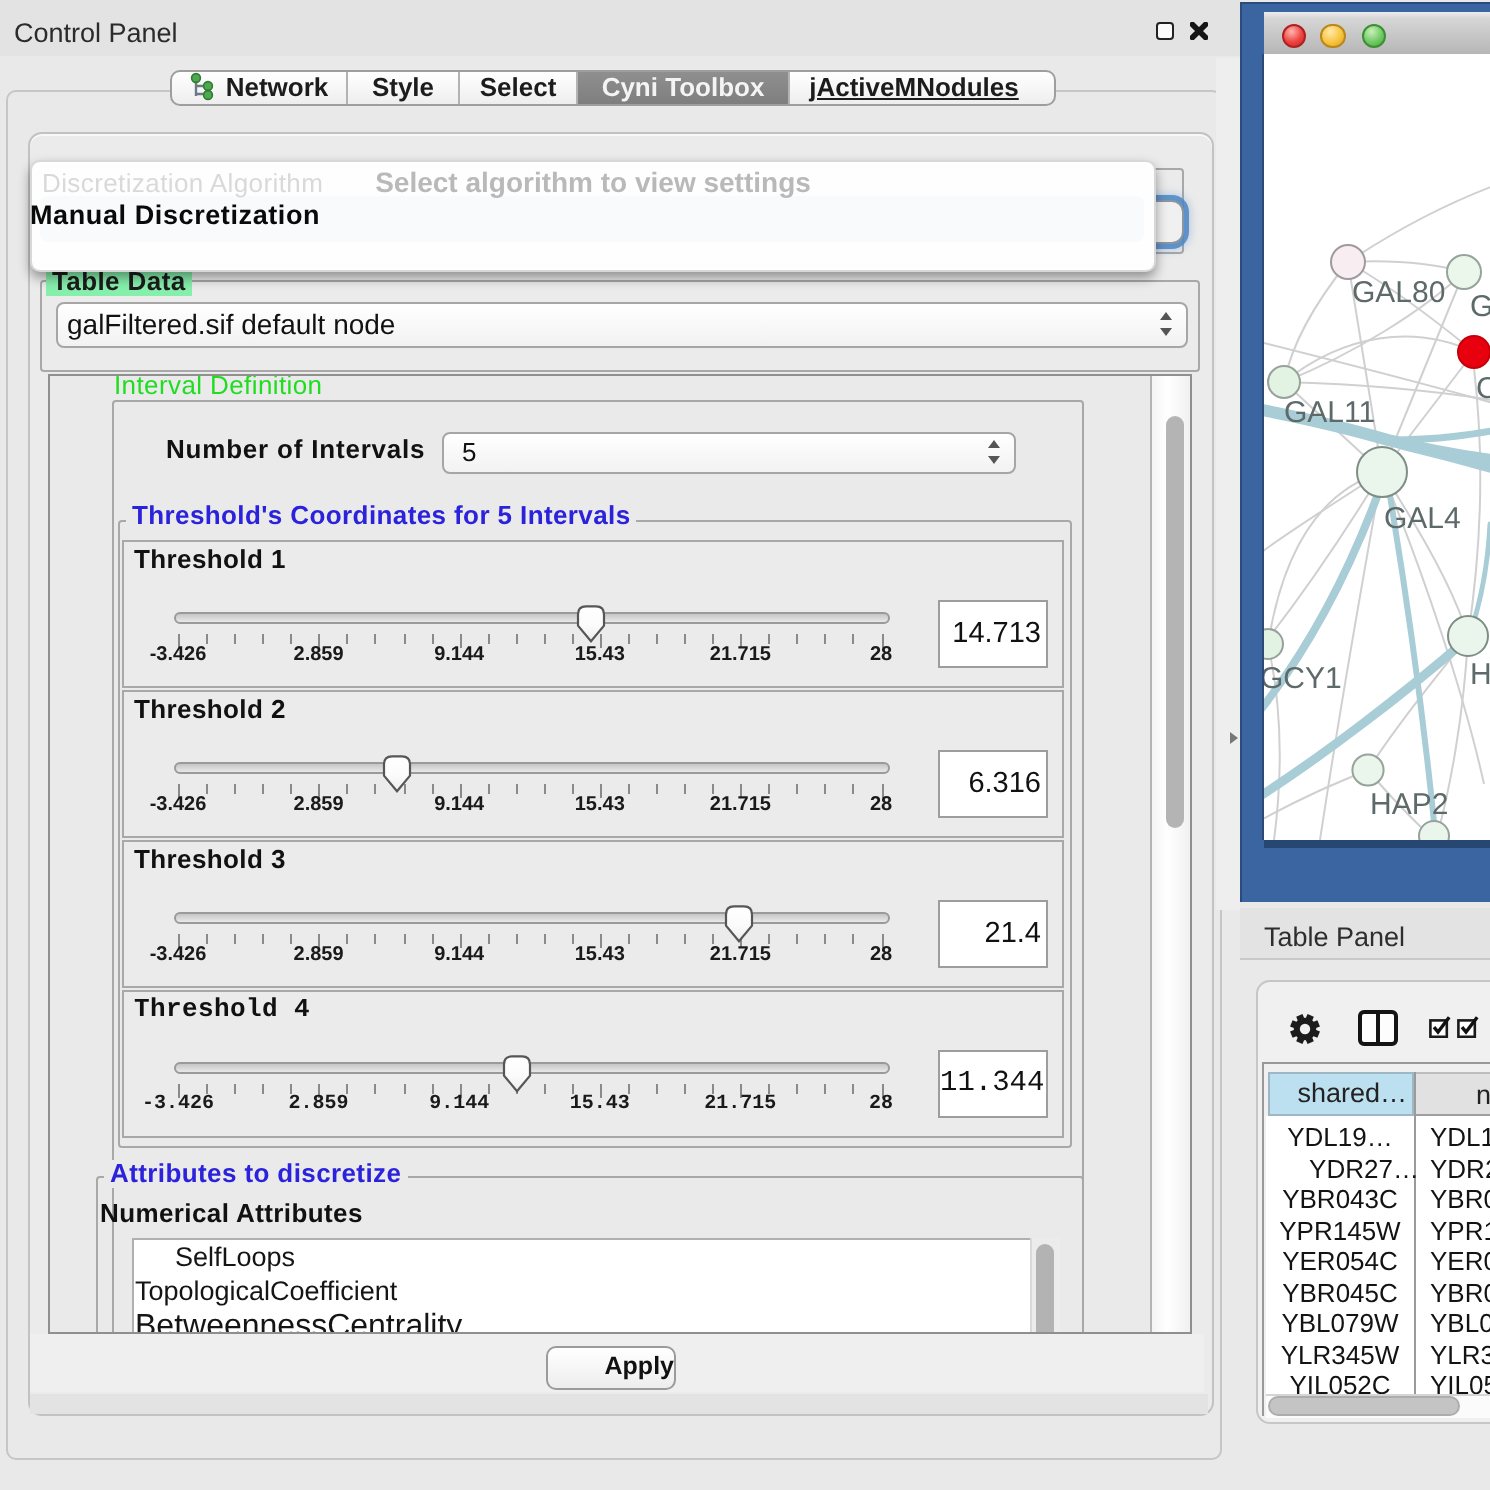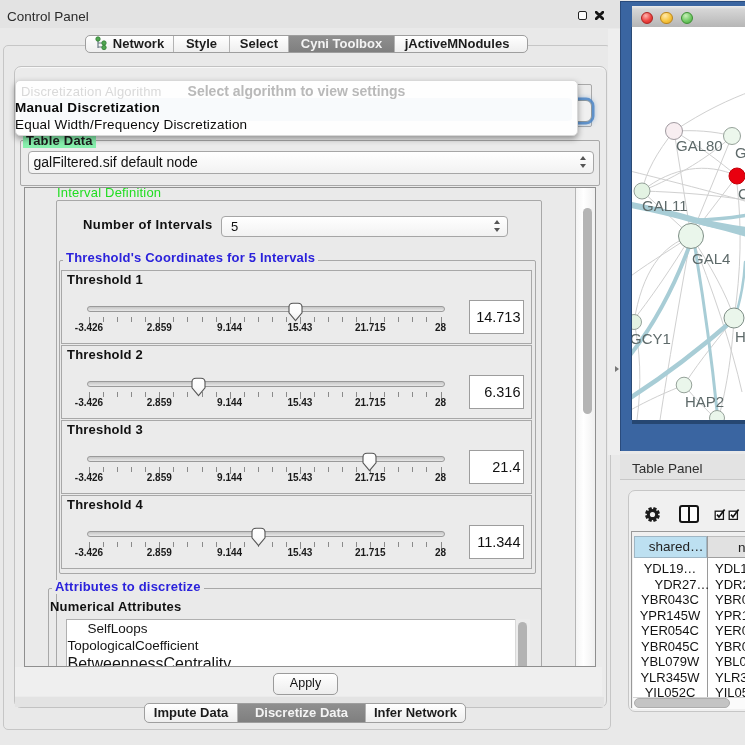--- a/index.html
+++ b/index.html
@@ -7,21 +7,21 @@
 .abs{position:absolute;}
 .grp{position:absolute;border:1px solid #a8a8a8;border-radius:2px;}
 .grptitle{position:absolute;background:#eaeaea;padding:0 3px;font-size:13px;line-height:14px;letter-spacing:0.2px;}
 .combo{position:absolute;background:linear-gradient(#ffffff,#f2f2f2);border:1px solid #a6a6a6;border-radius:4px;font-size:12px;color:#111;}
 .combo .txt{position:absolute;left:9px;top:50%;transform:translateY(-50%);}
 .updn{position:absolute;right:6px;top:50%;width:7px;height:12px;transform:translateY(-50%);}
 .updn:before{content:"";position:absolute;left:0;top:0;border-left:3.5px solid transparent;border-right:3.5px solid transparent;border-bottom:4.5px solid #555;}
 .updn:after{content:"";position:absolute;left:0;bottom:0;border-left:3.5px solid transparent;border-right:3.5px solid transparent;border-top:4.5px solid #555;}
 .seg{position:absolute;background:linear-gradient(#ffffff,#eeeeee);border:1px solid #9e9e9e;border-radius:5px;display:flex;overflow:hidden;z-index:5;}
 .seg .s{flex:0 0 auto;display:flex;align-items:center;justify-content:center;padding-bottom:2px;box-sizing:border-box;font-size:13px;font-weight:bold;color:#1c1c1c;border-right:1px solid #b3b3b3;}
-.seg .s:last-child{border-right:none;}
+.seg .s:last-child{border-right:none;text-decoration:underline;}
 .seg .sel{background:linear-gradient(#8f8f8f,#7f7f7f);color:#f4f4f4;}
 .tick{position:absolute;width:1px;background:#8a8a8a;}
 .tlabel{position:absolute;font-size:10px;font-weight:bold;color:#1a1a1a;transform:translateX(-50%);white-space:nowrap;}
 .thpanel{position:absolute;left:36px;width:469px;height:72px;border:1px solid #a8a8a8;background:#ebebeb;}
 .thlabel{position:absolute;left:5px;top:1px;font-size:13px;font-weight:bold;letter-spacing:0.2px;color:#111;}
 .track{position:absolute;left:25px;top:34.5px;width:356px;height:4px;background:linear-gradient(#c6c6c6,#e8e8e8);border:1px solid #9a9a9a;border-radius:3px;}
 .vbox{position:absolute;left:407px;top:29px;width:55px;height:34px;box-sizing:border-box;background:#fff;border:1px solid #9d9d9d;font-size:14.5px;color:#111;text-align:right;line-height:33px;padding-right:2.5px;}
 .thumb{position:absolute;top:30.5px;width:17px;height:20px;}
 .row{position:absolute;left:0;width:113px;font-size:13px;color:#131313;text-align:center;}
 </style></head>
@@ -220,21 +220,21 @@
             <defs>
               <linearGradient id="tg2" x1="0" y1="0" x2="0" y2="1">
                 <stop offset="0" stop-color="#ffffff"></stop>
                 <stop offset="0.55" stop-color="#fbfbfb"></stop>
                 <stop offset="1" stop-color="#ececec"></stop>
               </linearGradient>
             </defs>
           </svg>
           <div class="vbox">21.4</div>
         </div>
-        <div class="thpanel" style="top:307px;">
+        <div class="thpanel" style="top:307px;font-family:Liberation Mono, monospace;">
           <div class="thlabel">Threshold 4</div>
           <div class="track"></div>
           <div class="tick" style="left:27.0px;top:46px;height:7px;"></div>
           <div class="tick" style="left:41.1px;top:46px;height:4.5px;"></div>
           <div class="tick" style="left:55.1px;top:46px;height:4.5px;"></div>
           <div class="tick" style="left:69.2px;top:46px;height:4.5px;"></div>
           <div class="tick" style="left:83.2px;top:46px;height:4.5px;"></div>
           <div class="tick" style="left:97.3px;top:46px;height:7px;"></div>
           <div class="tick" style="left:111.4px;top:46px;height:4.5px;"></div>
           <div class="tick" style="left:125.4px;top:46px;height:4.5px;"></div>
@@ -282,36 +282,30 @@
   <div class="abs" style="left:41px;top:431px;width:449px;height:60px;background:#ffffff;border:1px solid #b0b0b0;overflow:hidden;">
     <div class="abs" style="left:0.5px;top:1px;font-size:13.5px;color:#151515;padding-left:20px;">SelfLoops</div>
     <div class="abs" style="left:0.5px;top:18px;font-size:13.5px;color:#151515;">TopologicalCoefficient</div>
     <div class="abs" style="left:0.5px;top:35px;font-size:16px;color:#151515;">BetweennessCentrality</div>
   </div>
   <div class="abs" style="left:490px;top:431px;width:14px;height:60px;background:#ececec;border-left:1px solid #d9d9d9;"></div>
   <div class="abs" style="left:493px;top:433.5px;width:9px;height:46px;background:#b3b3b3;border-radius:5px 5px 0 0;"></div>
 </div>
 
 <div class="abs" style="left:15px;top:667px;width:587px;height:29px;background:#efefef;"></div>
-<div class="abs" style="left:273px;top:673px;width:63px;height:20px;background:linear-gradient(#ffffff,#ededed);border:1px solid #9b9b9b;border-radius:5px;font-size:12.5px;font-weight:normal;color:#111;text-align:center;line-height:19px;">Apply</div>
-
-<div class="seg" style="left:144px;top:703px;width:320px;height:18px;">
-  <div class="s" style="width:93px;">Impute Data</div>
-  <div class="s sel" style="width:128px;">Discretize Data</div>
-  <div class="s" style="width:99px;">Infer Network</div>
-</div>
+<div class="abs" style="left:273px;top:673px;width:63px;height:20px;background:linear-gradient(#ffffff,#ededed);border:1px solid #9b9b9b;border-radius:5px;font-size:12.5px;font-weight:bold;color:#111;text-align:right;line-height:19px;">Apply</div>
+
 
 <div class="abs" style="left:615px;top:366px;width:0;height:0;border-top:3px solid transparent;border-bottom:3px solid transparent;border-left:4px solid #777;"></div>
 
 <div class="abs" style="left:15px;top:80px;width:563px;height:56px;background:#fefefe;border:1px solid #d8d8d8;box-sizing:border-box;border-radius:5px;box-shadow:0 3px 6px rgba(0,0,0,0.38);z-index:50;"></div>
 <div class="abs" style="left:21px;top:84px;font-size:13px;color:#d9d9d9;letter-spacing:0.2px;z-index:51;">Discretization Algorithm</div>
 <div class="abs" style="left:20px;top:98px;width:552px;height:23px;background:rgba(175,200,230,0.07);border-radius:4px;z-index:51;"></div>
 <div class="abs" style="left:15px;top:83px;width:563px;text-align:center;font-size:14px;font-weight:bold;letter-spacing:0px;color:#b9b9b9;z-index:52;">Select algorithm to view settings</div>
 <div class="abs" style="left:15px;top:100px;font-size:13.5px;font-weight:bold;letter-spacing:0.3px;color:#0a0a0a;z-index:52;">Manual Discretization</div>
-<div class="abs" style="left:15px;top:116.8px;font-size:13.5px;letter-spacing:0.2px;color:#0a0a0a;z-index:52;">Equal Width/Frequency Discretization</div>
 
 <div class="abs" style="left:620px;top:1px;width:125px;height:449px;background:#3a65a1;border-top:1px solid #2a4b7c;border-left:1px solid #2a4b7c;"></div>
 <div class="abs" style="left:632px;top:6px;width:113px;height:21px;background:linear-gradient(#ececec,#d6d6d6 15%,#b6b6b6);border-bottom:1px solid #747474;"></div>
 <div class="abs" style="left:640.5px;top:11.5px;width:10.5px;height:10.5px;border-radius:50%;background:radial-gradient(circle at 38% 28%,#ffb5ae,#ed4441 55%,#cf2421);border:0.8px solid #ad2220;"></div>
 <div class="abs" style="left:660px;top:11.5px;width:10.5px;height:10.5px;border-radius:50%;background:radial-gradient(circle at 38% 28%,#ffe9ac,#f7c53e 55%,#dfa020);border:0.8px solid #bb861c;"></div>
 <div class="abs" style="left:680.5px;top:11.5px;width:10.5px;height:10.5px;border-radius:50%;background:radial-gradient(circle at 38% 28%,#c8f0b8,#72ca66 55%,#46a83c);border:0.8px solid #3c8f34;"></div>
 <div class="abs" style="left:632px;top:420px;width:113px;height:4px;background:#264772;"></div>
 <div class="abs" style="left:631px;top:27px;width:1px;height:393px;background:#2b4a75;"></div>
 <div class="abs" id="canvas" style="left:632px;top:27px;width:113px;height:393px;background:#ffffff;overflow:hidden;">
   <svg width="113" height="393" viewBox="0 0 113 393">

